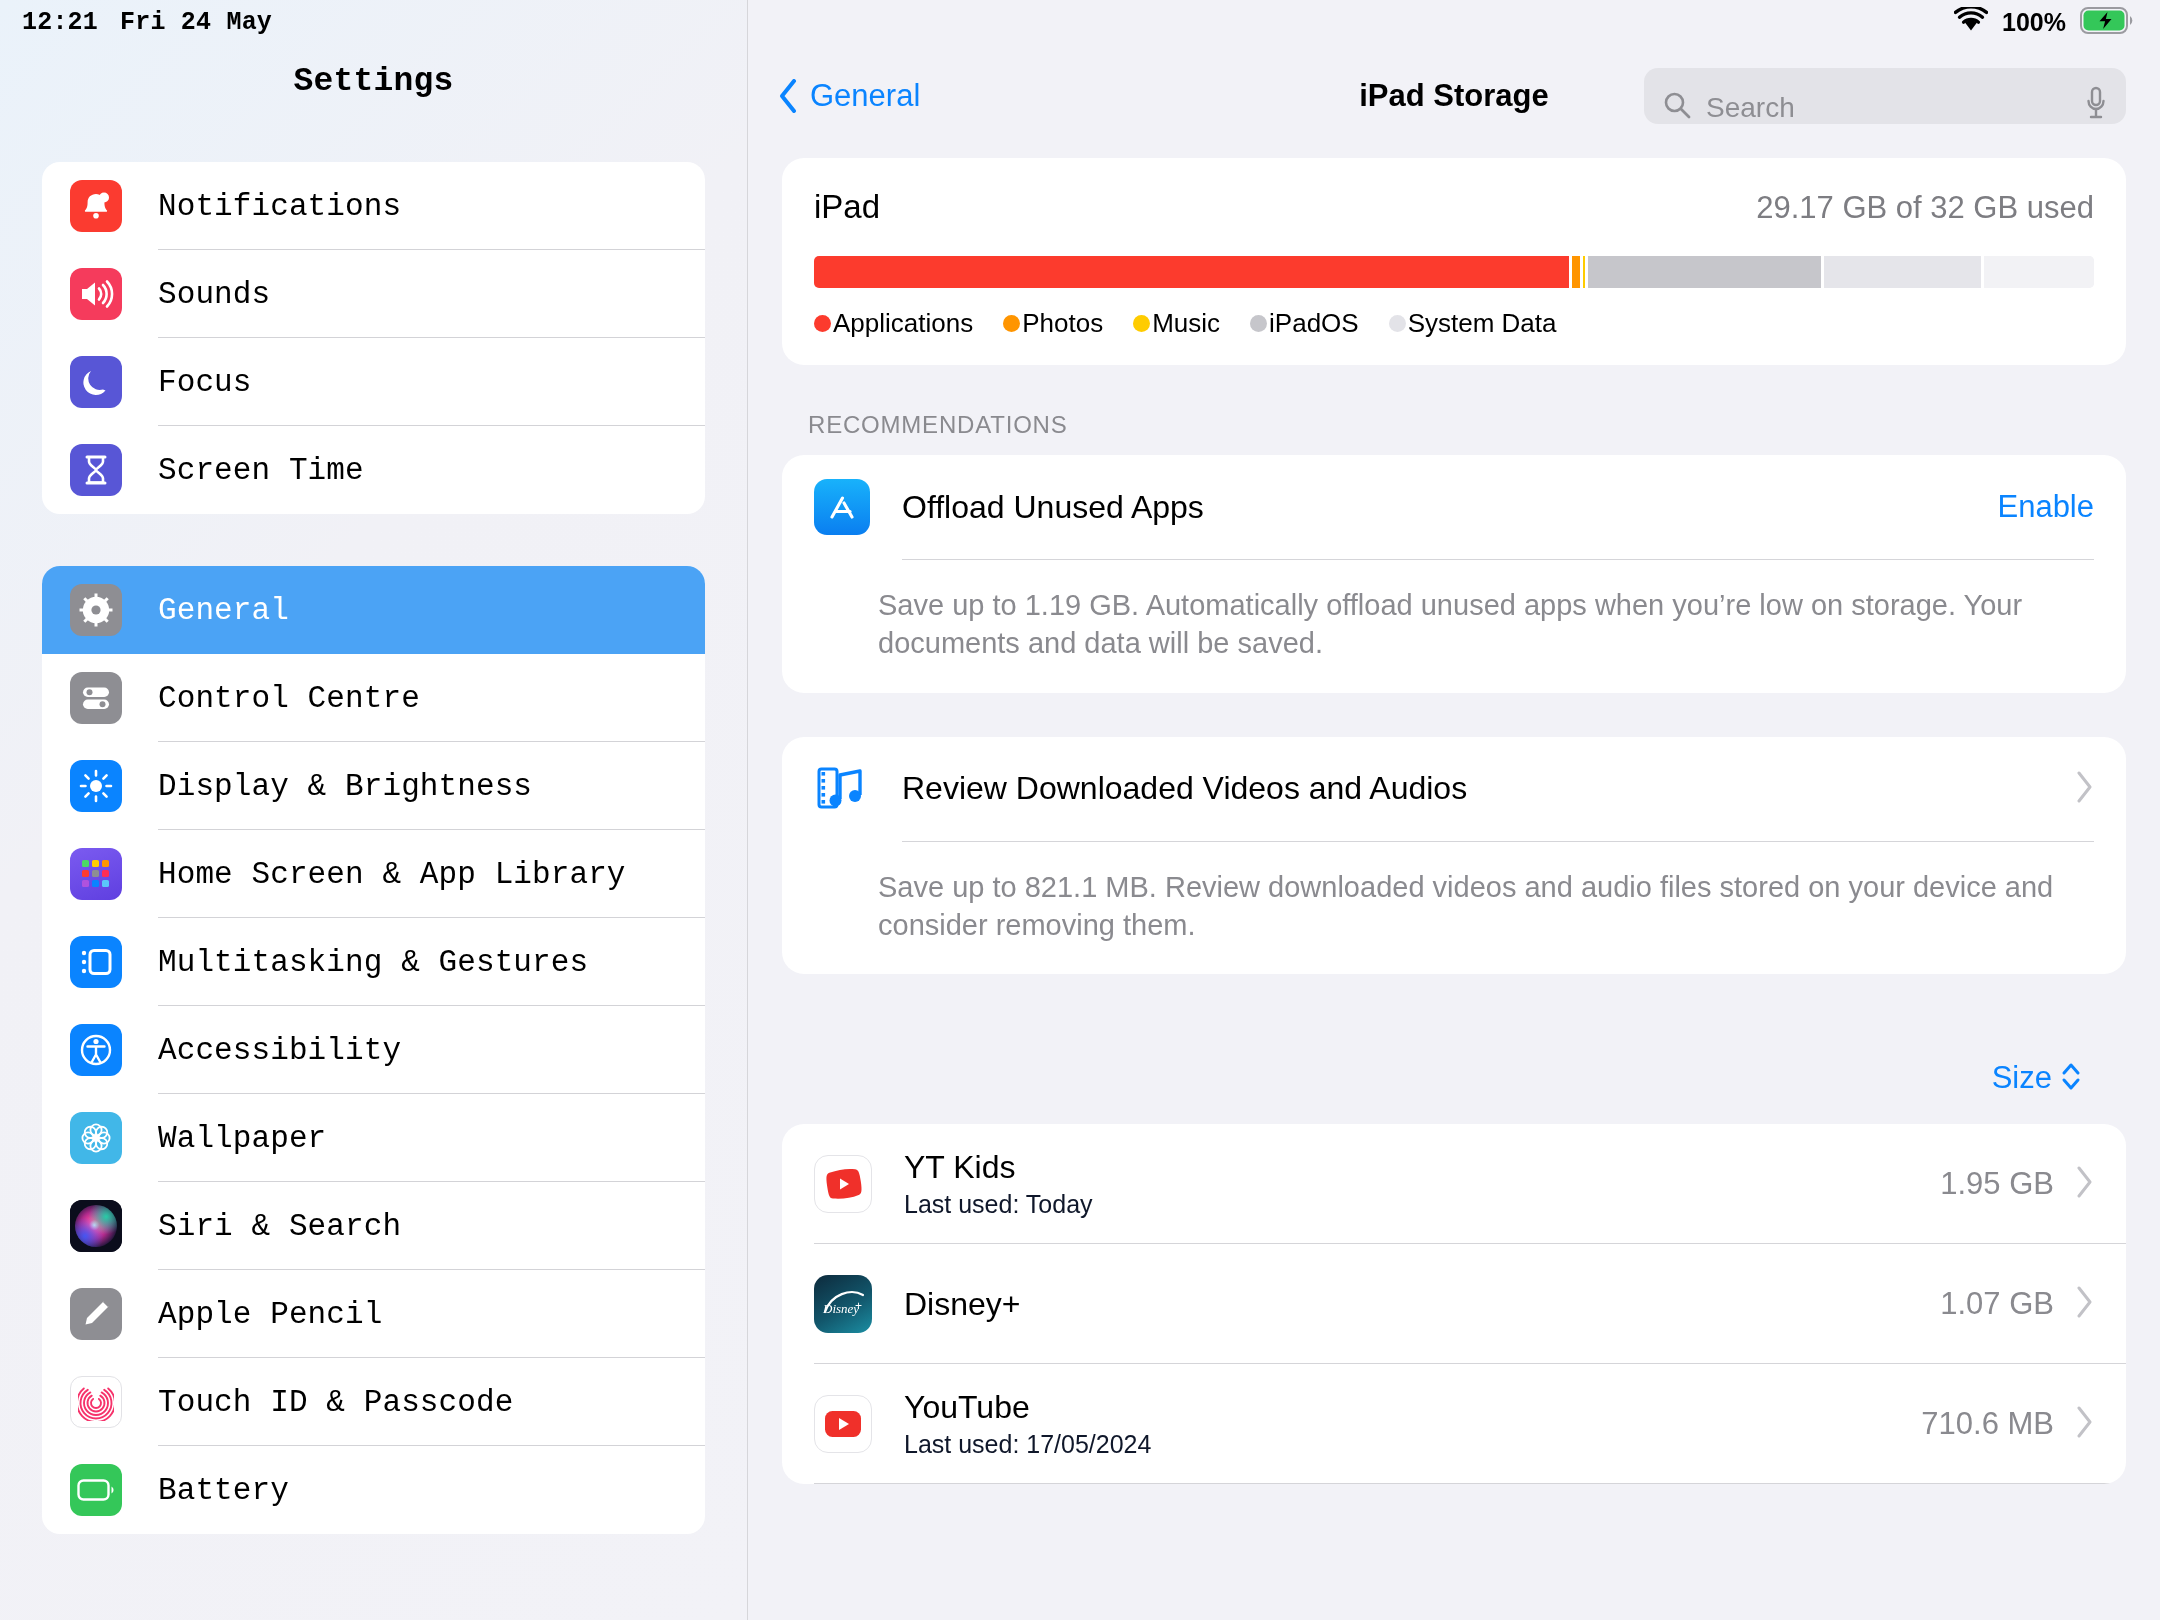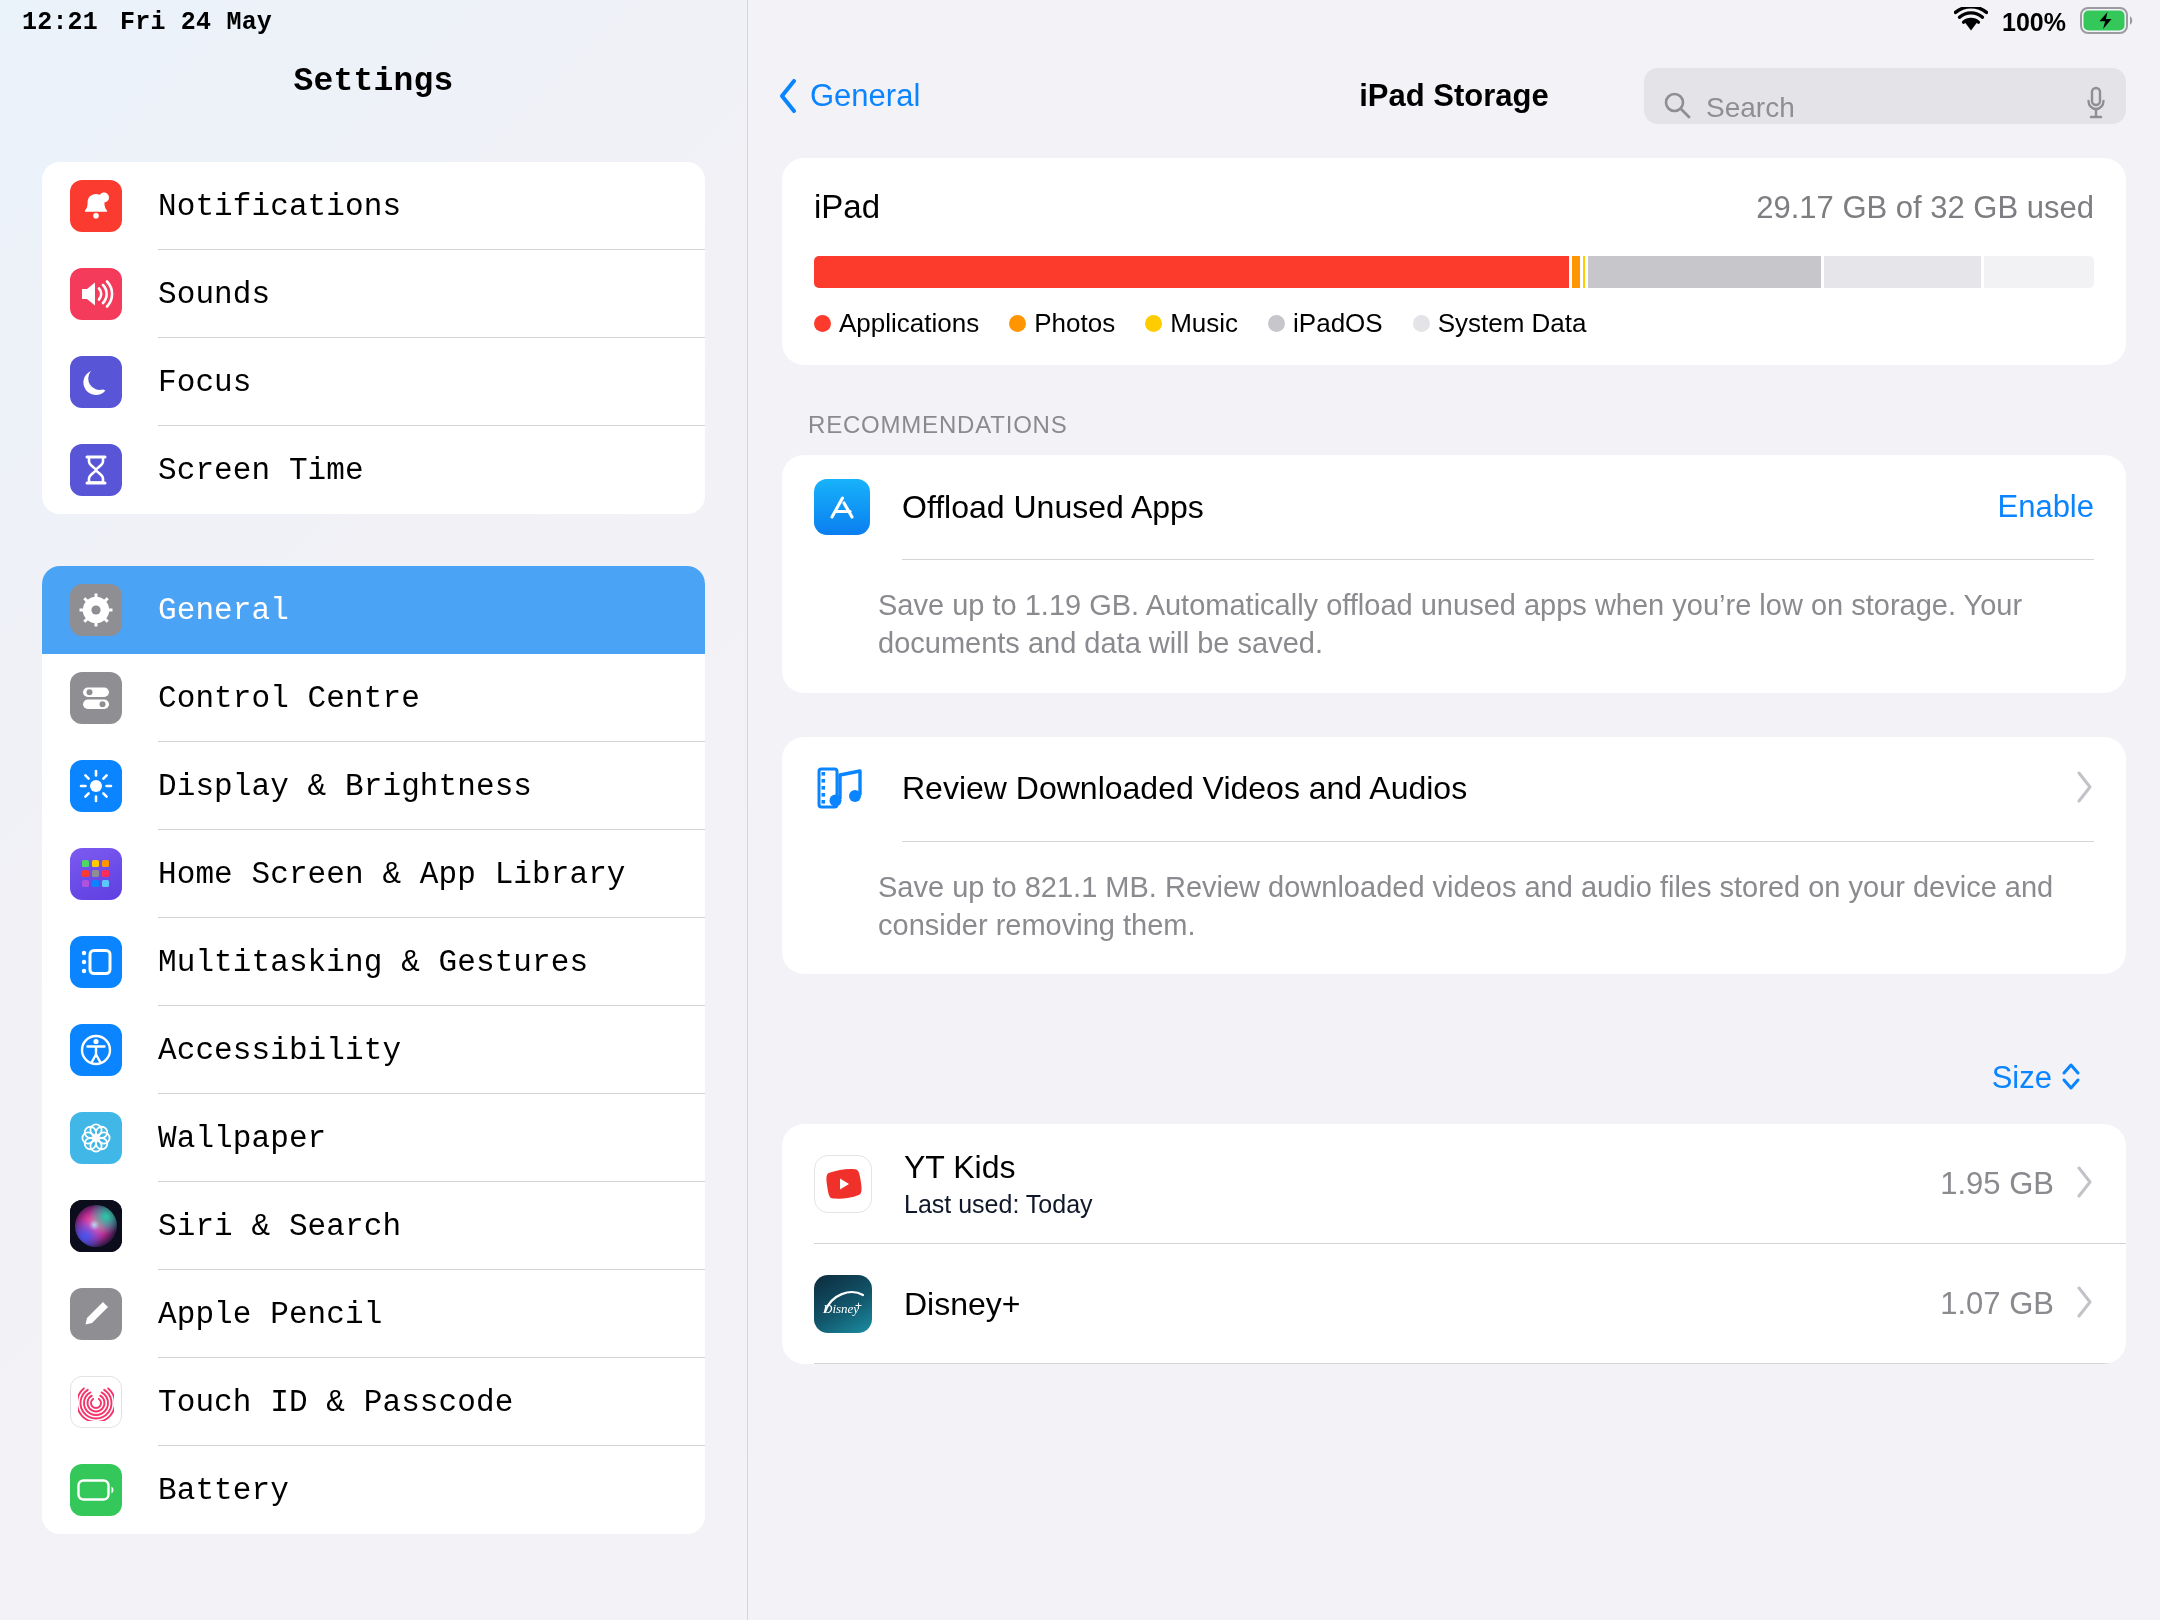--- a/index.html
+++ b/index.html
@@ -93,21 +93,21 @@
   .storage-head { display:flex; align-items:baseline; justify-content:space-between; }
   .storage-title { font-size:33px; }
   .storage-used { font-size:31px; color:#7d7d82; }
   .bar {
     margin-top:30px; height:32px; border-radius:5px; overflow:hidden;
     display:flex; background:#f0f0f3;
   }
   .seg { height:100%; }
   .seg + .seg { border-left:3px solid #fff; }
   .legend { margin-top:20px; display:flex; align-items:center; gap:30px; }
-  .leg { display:flex; align-items:center; gap:8px; font-size:26px; }
+  .leg { display:flex; align-items:center; gap:2px; font-size:26px; }
   .dot { width:17px; height:17px; border-radius:50%; flex:0 0 17px; }
 
   .section-label {
     margin:46px 0 16px 26px; font-size:24px; letter-spacing:.8px;
     color:#8a8a8f;
   }
   .rec-card { padding:0 32px; }
   .rec-head { display:flex; align-items:center; height:104px; }
   .rec-icon { width:56px; height:56px; border-radius:13px; flex:0 0 56px; margin-right:32px;
               display:flex; align-items:center; justify-content:center; overflow:hidden; }
@@ -527,17 +527,34 @@
     <span class="app-text">
       <span class="app-name">Disney+</span>
 
     </span>
     <span class="app-size">1.07 GB</span>
     <span><svg width="18" height="32" viewBox="0 0 18 32">
                 <path d="M3 2 L14 16 L3 30" stroke="#c2c2c7" stroke-width="3" fill="none" stroke-linecap="round" stroke-linejoin="round"></path>
               </svg></span>
     <span class="app-divider"></span>
           </div>
+          <div class="app-row">
+            <span class="app-icon" style="background:#fff;border:1px solid #e4e4e8">
+      <svg width="40" height="30" viewBox="0 0 40 30">
+                <rect x="2" y="2" width="36" height="26" rx="7.5" fill="#f0302a"></rect>
+                <path d="M16 9l10 6-10 6z" fill="#fff"></path>
+              </svg>
+            </span>
+    <span class="app-text">
+      <span class="app-name">YouTube</span>
+      <span class="app-sub">Last used: 17/05/2024</span>
+    </span>
+    <span class="app-size">710.6 MB</span>
+    <span><svg width="18" height="32" viewBox="0 0 18 32">
+                <path d="M3 2 L14 16 L3 30" stroke="#c2c2c7" stroke-width="3" fill="none" stroke-linecap="round" stroke-linejoin="round"></path>
+              </svg></span>
+    <span class="app-divider"></span>
+          </div>
         </div>
 
     </div>
   </div>
 </div>
 
 </body></html>

